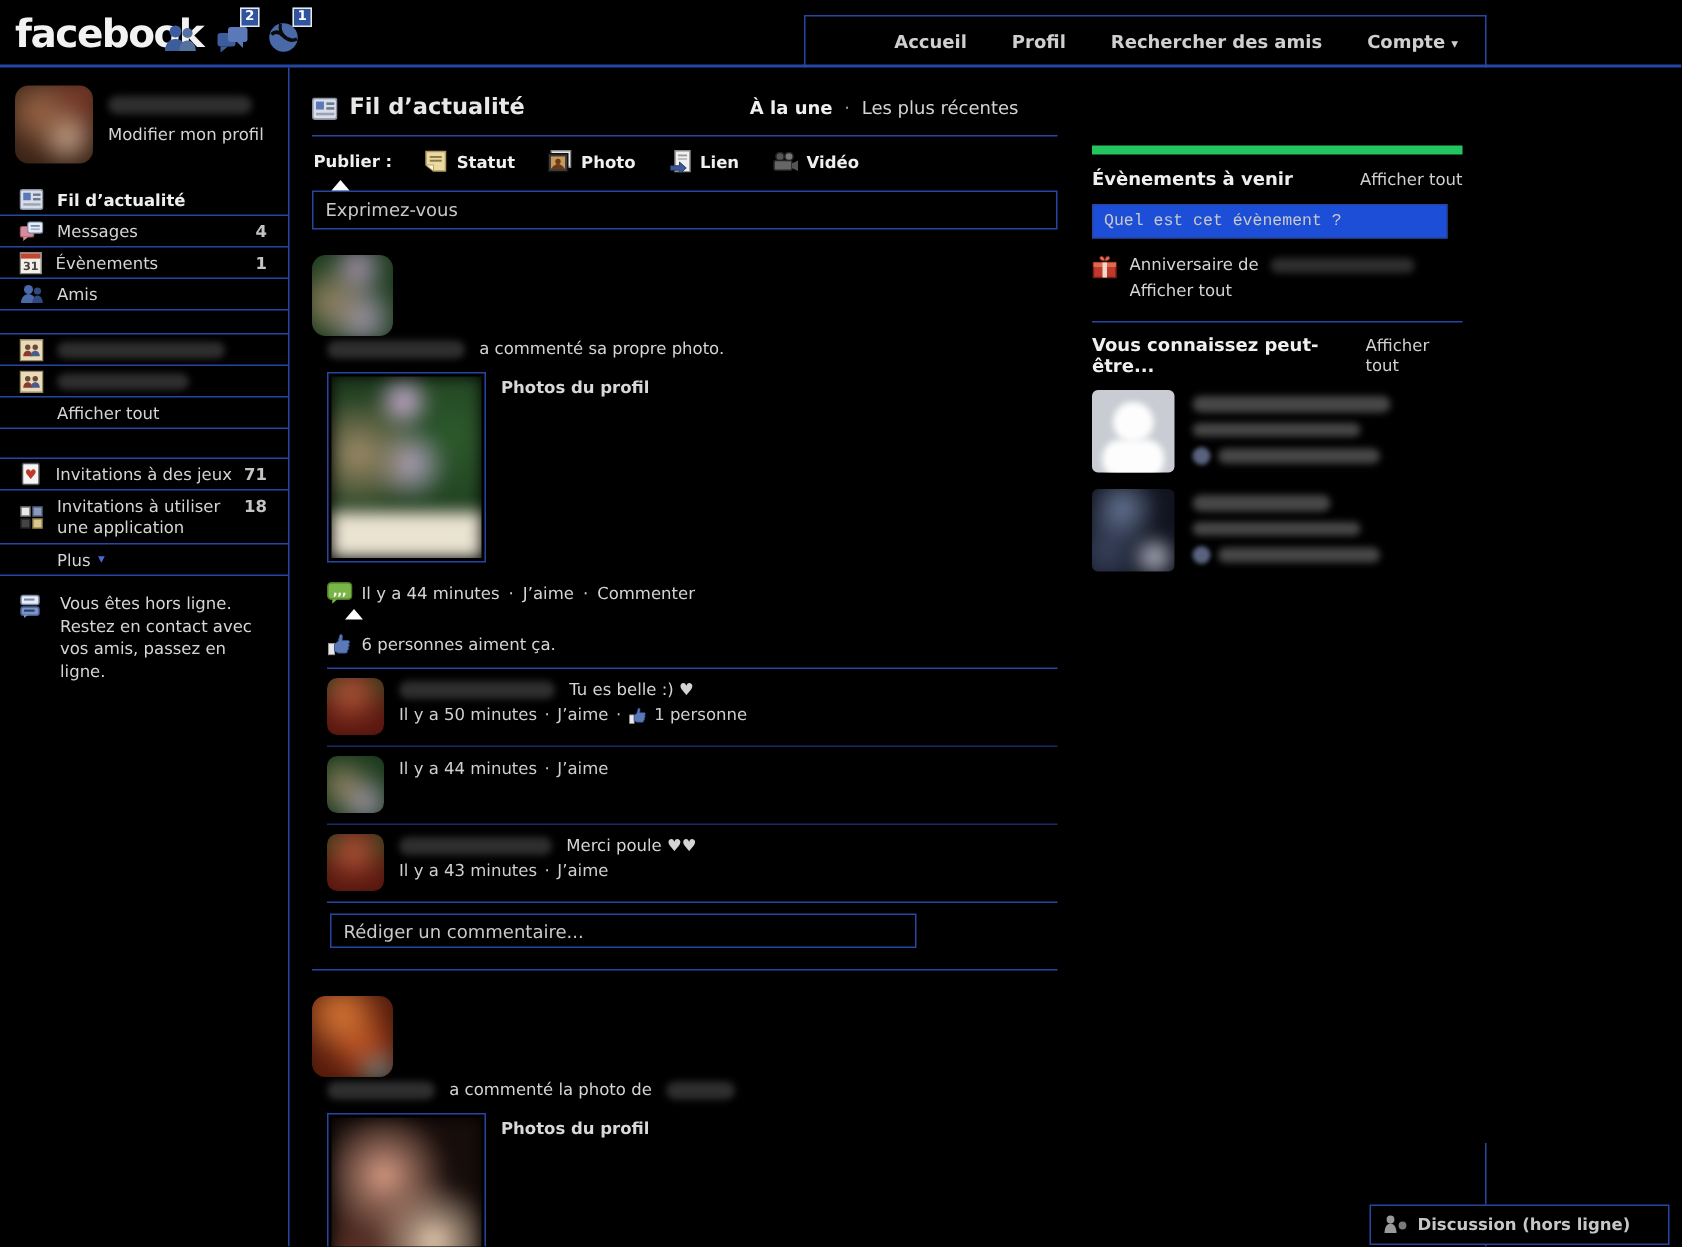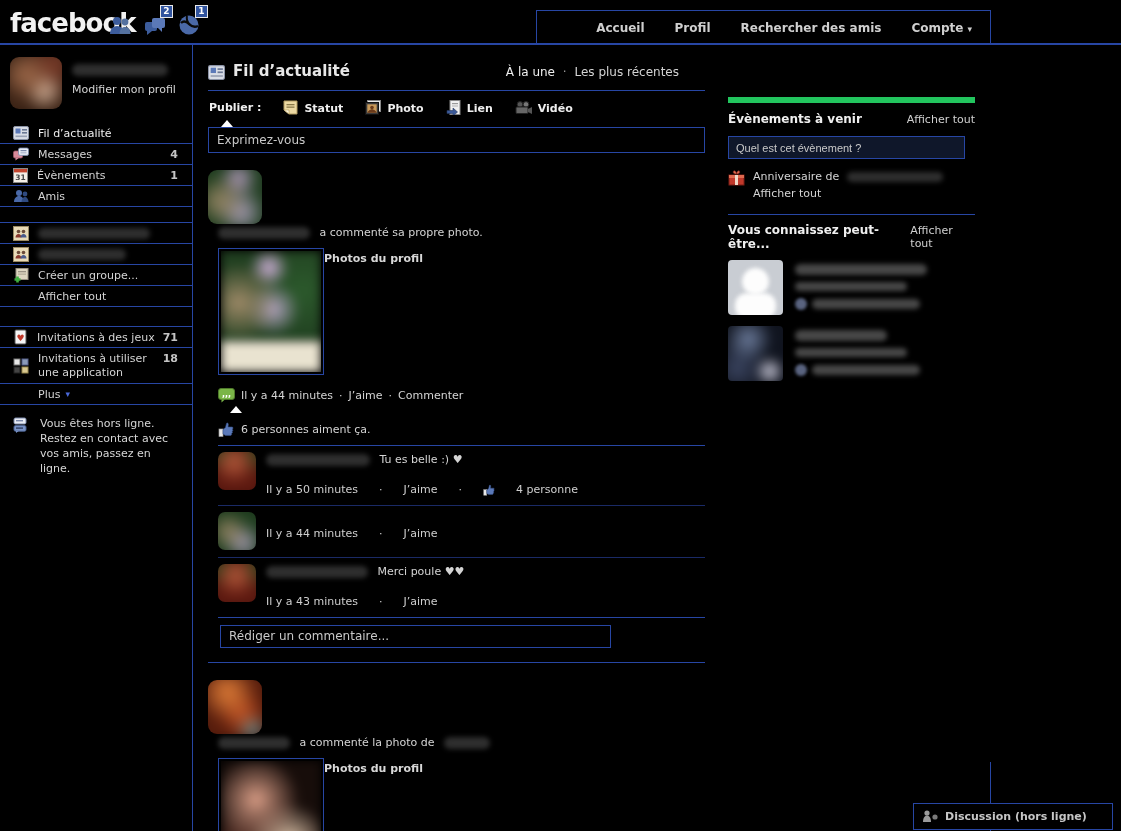--- a/index.html
+++ b/index.html
@@ -49,21 +49,21 @@
   .blob.light { background:#474747; }
   .sb-item { display:flex; align-items:center; height:21px; padding:0 14px 0 13px;
              border-bottom:1px solid #2746a4; cursor:pointer; }
   .sb-item .lbl { margin-left:9px; }
   .sb-item .cnt { margin-left:auto; font-weight:bold; color:#c4c4c4; }
   .sb-item.tall { height:36px; }
   .sb-item.tall .lbl { line-height:1.25; width:118px; }
   .sb-item.tall .cnt { align-self:flex-start; margin-top:4px; }
   .sb-spacer { height:16px; }
   .sb-spacer.b { border-bottom:1px solid #2746a4; }
-  .bold { font-weight:normal; color:#efefef; }
+  .bold { font-weight:bold; color:#efefef; }
   .offline { display:flex; padding:12px 12px 0 13px; }
   .offline p { margin-left:9px; line-height:1.35; color:#d6d6d6; width:140px; }
 
   
   .main { position:absolute; left:208px; top:45px; width:497px; }
   .main-head { display:flex; align-items:flex-end; padding-top:17px; }
   .main-title { font-size:15px; font-weight:bold; color:#e8e8e8; margin-left:8px; }
   .filters { margin-left:auto; margin-right:26px; font-size:12px; padding-bottom:1px; }
   .filters .sep { color:#9a9a9a; margin:0 4px; }
   .hline { border-bottom:1px solid #2746a4; }
@@ -85,45 +85,45 @@
   .post-head { display:flex;flex-direction:column; }
   .post-av { width:54px; height:54px; border-radius:9px; overflow:hidden; position:relative; flex:none; }
   .post-av .bl, .cav .bl { position:absolute; inset:-10px; filter:blur(7px); }
   .post-body { margin-left:10px; flex:1; min-width:0; }
   .post-line1 { padding-top:2px; }
   .photo-row { display:flex; margin-top:9px; }
   .photo-box { width:106px; height:127px; border:1px solid #2746a4; padding:2px;
                background:#000; flex:none; cursor:pointer; }
   .photo-in { width:100%; height:100%; position:relative; overflow:hidden; }
   .photo-in div { position:absolute; filter:blur(5px); }
-  .album { font-weight:bold; color:#d8d8d8; margin-left:0; padding-top:4px; }
+  .album { font-weight:bold; color:#d8d8d8; margin-left:10px; padding-top:4px; }
   .meta-row { display:flex; align-items:center; gap:6px; margin-top:13px; }
   .meta a, .meta-row a, .flink { color:#d4d4d4; text-decoration:none; cursor:pointer; }
   .likes-row { display:flex; align-items:center; gap:7px; margin-top:9px; padding-bottom:8px; }
   .post .caret-up { margin:3px 0 0 12px; }
   .comments { }
   .comment { display:flex; padding:6px 0 7px 0; }
   .cav { width:38px; height:38px; border-radius:7px; overflow:hidden; position:relative; flex:none; }
   .cbody { margin-left:10px; line-height:1.45; flex:1; min-width:0; }
-  .cmeta { color:#cfcfcf; margin-top:14px; display:flex; align-items:center; gap:21px;
+  .cmeta { color:#cfcfcf; margin-top:1px; display:flex; align-items:center; gap:5px;
            flex-wrap:wrap; }
   .cmt-input { padding:7px 2px 12px 2px; }
   .cmt-input input { width:391px; height:23px; }
   .post-end { margin-top:2px; }
 
   
   .rightcol { position:absolute; left:728px; top:45px; width:247px; }
   .rc-sec-head { display:flex; align-items:baseline; }
   .rc-title { font-weight:bold; font-size:12px; color:#efefef; }
   .rc-show { margin-left:auto; color:#d0d0d0; cursor:pointer; }
   .rc-events { border-top:6px solid #22c55e; margin-top:52px; padding-top:9px; }
   .rc-input { margin-top:10px; }
-  .rc-input input { width:237px; height:23px; background:#0f172a; border:1px solid #2746a4;
+  .rc-input input { width:237px; height:23px; background:#1d4ed8; border:1px solid #2746a4;
       color:#d9d9d9; font-size:11px; padding:0 7px;
-      font-family:Liberation Sans, sans-serif; }
+      font-family:Liberation Mono, monospace; }
   .rc-row { display:flex; align-items:flex-start; gap:8px; margin-top:10px; }
   .rc-row .txt { line-height:1.5; }
   .rc-sugg { border-top:1px solid #2746a4; margin-top:12px; padding-top:8px; }
   .sugg { display:flex; margin-top:9px; }
   .sav { width:55px; height:55px; border-radius:4px; overflow:hidden; position:relative; flex:none; }
   .sbody { margin-left:12px; padding-top:4px; }
   .sline { display:flex; align-items:center; gap:5px; margin-bottom:7px; }
   .dotic { width:12px; height:12px; border-radius:50%; background:#59637f; filter:blur(1.5px); }
 
   
@@ -245,29 +245,20 @@
     </div>
     <div class="sb-item">
       <svg width="16" height="15" viewBox="0 0 16 15">
         <rect x="0.5" y="0.5" width="15" height="14" fill="#e9dbb8" stroke="#9a8a66"></rect>
         <circle cx="5.5" cy="5.5" r="1.8" fill="#6a4a38"></circle>
           <path d="M2.5 11.5c0-2.2 1.3-3.6 3-3.6s3 1.4 3 3.6z" fill="#8a3a2e"></path>
         <circle cx="10.5" cy="5.5" r="1.8" fill="#6a4a38"></circle>
           <path d="M7.5 11.5c0-2.2 1.3-3.6 3-3.6s3 1.4 3 3.6z" fill="#4a5a8a"></path>
       </svg>
       <span class="lbl blob" style="width:88px;height:11px;"></span>
-    </div>
-    <div class="sb-item">
-      <svg width="16" height="15" viewBox="0 0 16 15">
-        <rect x="3" y="0.5" width="12" height="11" fill="#ded6c0" stroke="#9a9283"></rect>
-        <rect x="5" y="3" width="8" height="1.3" fill="#9a9283"></rect>
-          <rect x="5" y="5.5" width="8" height="1.3" fill="#b5ad99"></rect>
-        <path d="M4.5 8.5 L4.5 14.5 M1.5 11.5 L7.5 11.5" stroke="#3fae3f" stroke-width="2.6"></path>
-      </svg>
-      <span class="lbl">Créer un groupe...</span>
     </div>
     <div class="sb-item" style="padding-left:38px;">
       <span>Afficher tout</span>
     </div>
 
     <div class="sb-spacer b" style="height:20px;"></div>
 
     <div class="sb-item">
       <svg width="15" height="16" viewBox="0 0 15 16">
         <rect x="2" y="1" width="11" height="14" rx="1" fill="#f5f5f5" stroke="#555"></rect>
@@ -420,21 +411,21 @@
                 </div>
                 <div class="cmeta">
                   <span>Il y a 50 minutes</span>
                   <span class="sep">·</span>
                   <a>J’aime</a>
                   <span class="sep">·</span>
                   <svg width="12" height="12" viewBox="0 0 16 15">
                     <rect x="1" y="7" width="4" height="7.5" fill="#e8e8e8" stroke="#999" stroke-width="0.7"></rect>
                     <path d="M5 7.5 L7.5 5.5 L8.5 1.5 C8.7 0.7 10.3 0.8 10.3 2.2 L10 5 L14 5 C15.3 5 15.3 7 14.2 7.2 C15.2 7.6 15 9.2 14 9.4 C14.8 10 14.4 11.4 13.4 11.5 C14 12.2 13.5 13.4 12.5 13.4 L7.5 13.4 L5 12z" fill="#5b79b8" stroke="#35508a" stroke-width="0.6"></path>
                   </svg>
-                  <a>4 personne</a>
+                  <a>1 personne</a>
                 </div>
               </div>
             </div>
             <div class="dline"></div>
             <div class="comment">
               <div class="cav">
                 <div class="bl" style="background:radial-gradient(circle at 35% 50%,#9f8a68 0%,rgba(0,0,0,0) 42%),radial-gradient(circle at 60% 70%,#b4a4c4 0%,rgba(0,0,0,0) 38%),#1e3d1e;"></div>
               </div>
               <div class="cbody">
                 <div class="cmeta">

